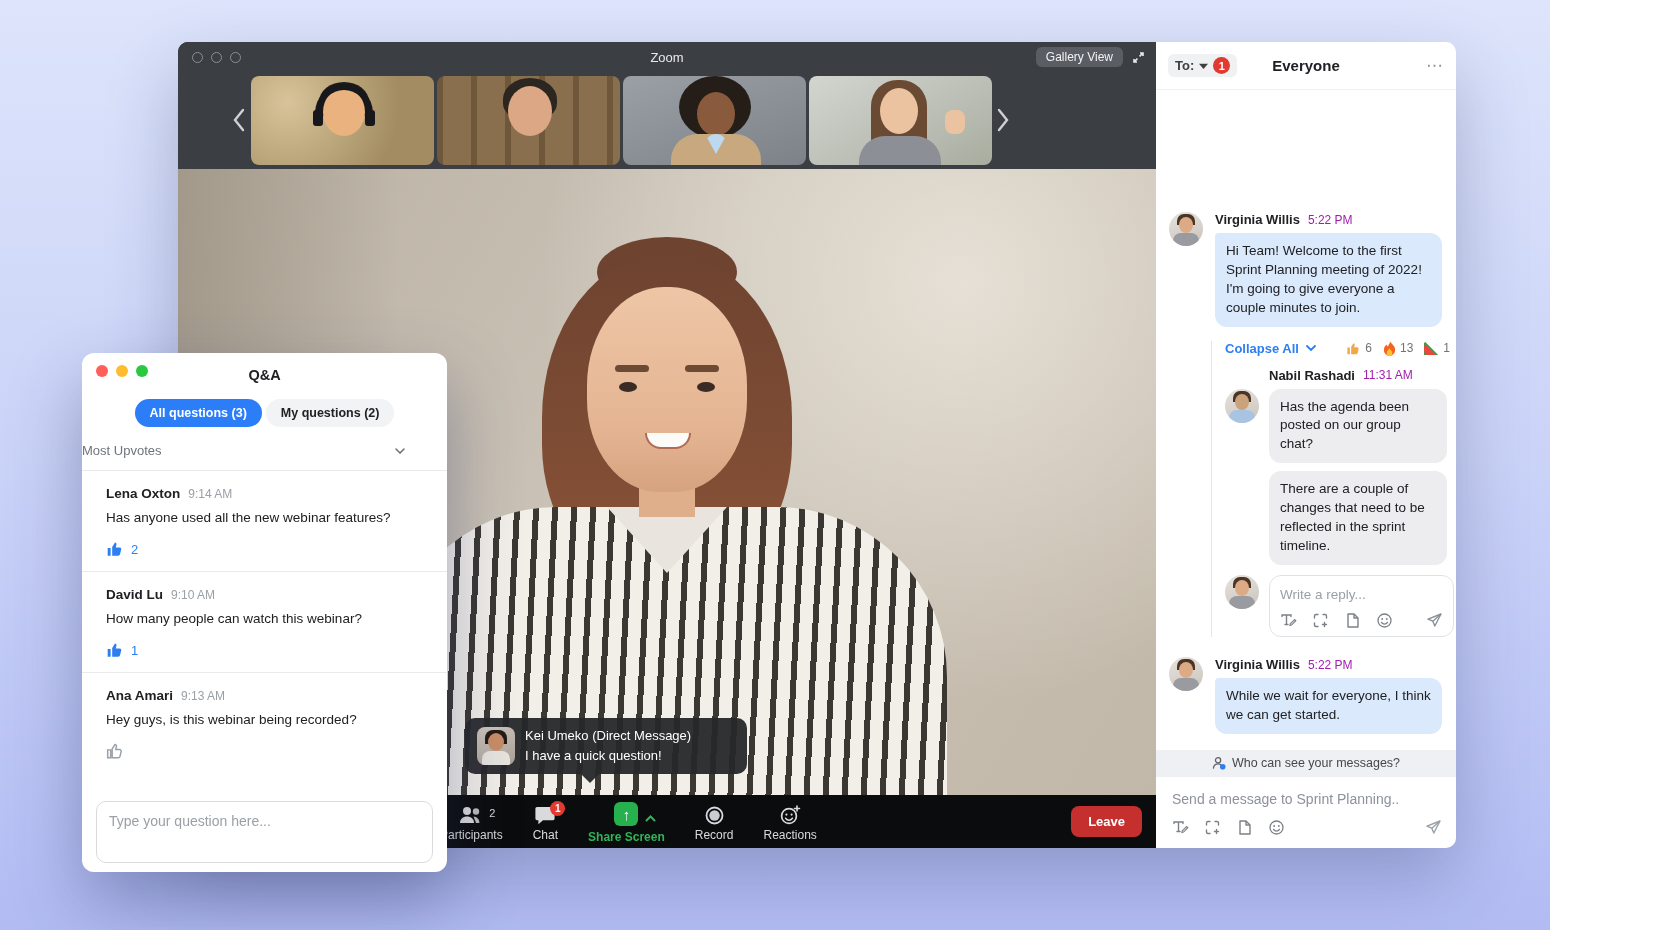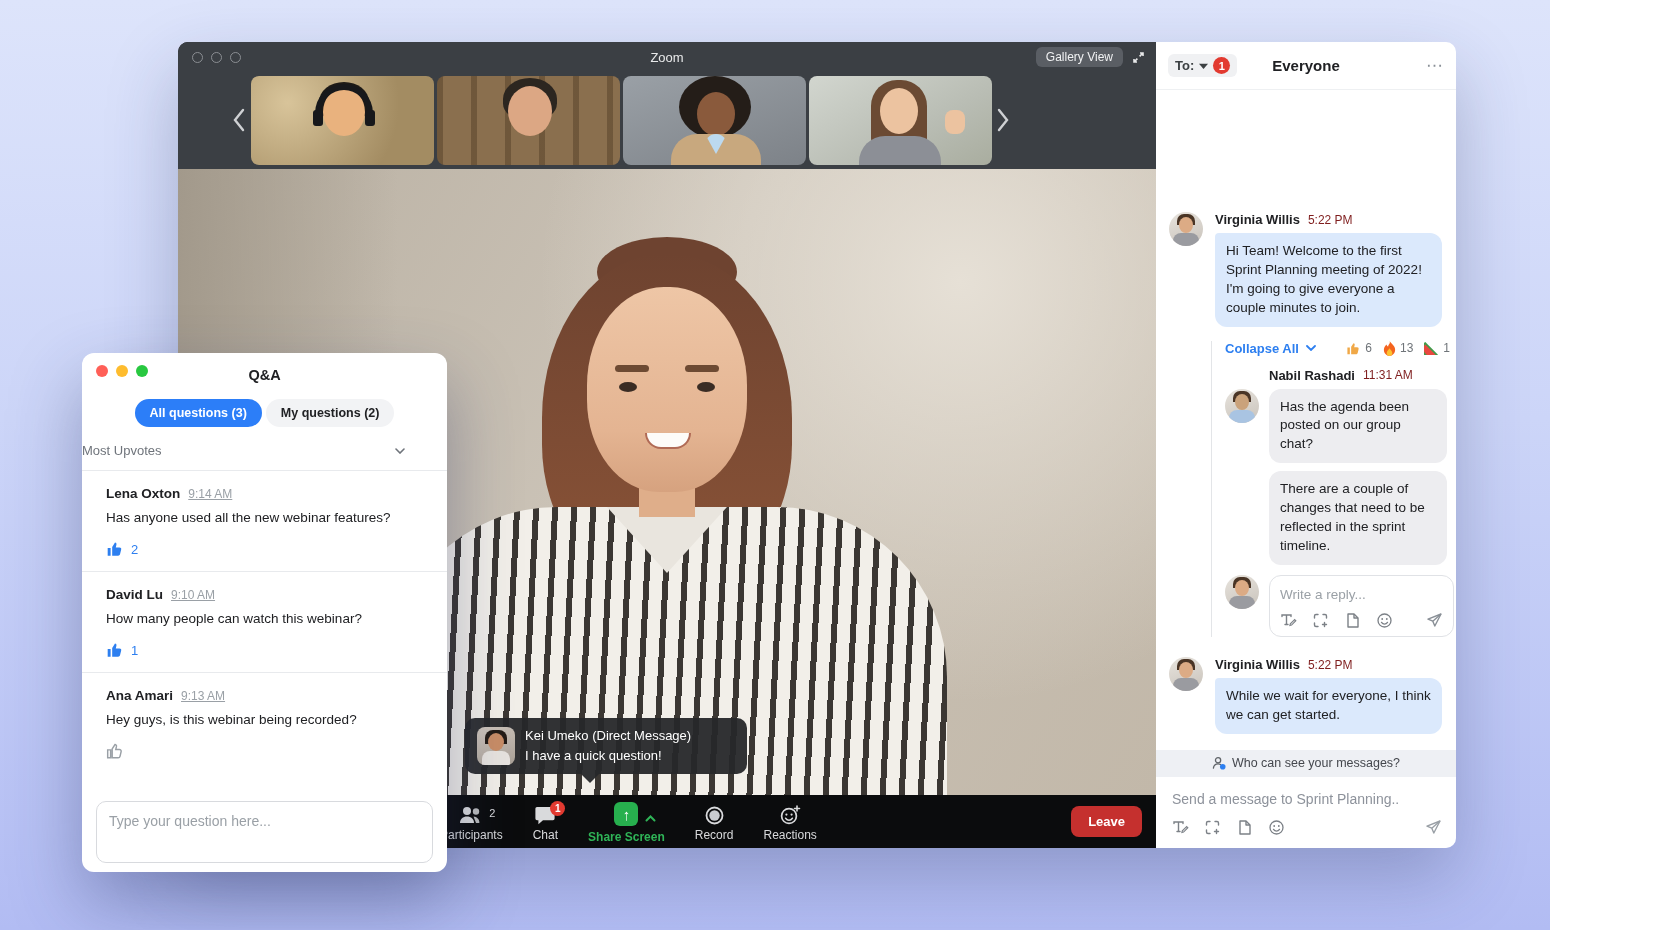--- a/index.html
+++ b/index.html
@@ -132,21 +132,21 @@
   .msg-av { width:34px; height:34px; border-radius:50%; overflow:hidden; position:relative; flex:none;
             background:linear-gradient(160deg,#e8e4de,#c8c2ba); }
   .msg-av i { position:absolute; }
   .av-h { left:10px; top:5px; width:14px; height:16px; border-radius:50%; background:#dcab85; }
   .av-hr { left:8px; top:2px; width:18px; height:11px; border-radius:7px 7px 0 0; background:#4a3526; }
   .av-b { left:4px; top:21px; width:26px; height:13px; border-radius:8px 8px 0 0; background:#9a9ba0; }
   .av-nabil .av-b { background:#a9c4e2; }
   .av-nabil .av-h { background:#caa27b; }
   .msg-head { display:flex; align-items:baseline; gap:8px; margin-bottom:6px; }
   .msg-name { font-size:13px; font-weight:bold; color:#202124; }
-  .msg-time { font-size:12px; color:#7f1d1d; }
+  .msg-time { font-size:12px; color:#a21caf; }
   .bubble { font-size:13.5px; line-height:1.4; color:#202124; border-radius:4px 12px 12px 12px;
             padding:9px 11px; width:fit-content; max-width:228px; }
   .bubble.blue { background:#dbe9fc; }
   .bubble.gray { background:#ededf0; border-radius:12px; }
 
   .thread { margin:14px 0 0 55px; border-left:1.5px solid #e3e5e8; padding-left:13px; }
   .collapse-row { display:flex; align-items:center; padding-right:6px; }
   .collapse-link { display:flex; align-items:center; gap:7px; color:#2d7ff0; font-size:13px; font-weight:bold; cursor:pointer; }
   .reactions { margin-left:auto; display:flex; gap:11px; }
   .reaction { display:flex; align-items:center; gap:4px; font-size:12px; color:#6f7479; cursor:pointer; }
@@ -182,21 +182,21 @@
   .qa-title { text-align:center; font-size:14.5px; font-weight:bold; color:#202124; }
   .qa-tabs { display:flex; justify-content:center; gap:4px; margin-top:6px; }
   .qa-tab { font-size:12.5px; font-weight:bold; padding:7px 15px; border-radius:16px; cursor:pointer; }
   .qa-tab.active { background:#2c7ef8; color:#fff; }
   .qa-tab.idle { background:#f2f3f5; color:#202124; }
   .qa-sort { display:flex; justify-content:space-between; align-items:center; gap:6px; padding:16px 42px 12px 0;
              font-size:13px; color:#6f747b; cursor:pointer; }
   .qa-q { padding:15px 24px 13px; border-top:1px solid #e8eaed; }
   .qa-q-head { display:flex; align-items:baseline; gap:8px; }
   .qa-name { font-size:13.5px; font-weight:bold; color:#202124; }
-  .qa-time { font-size:12px; color:#9aa0a6;text-decoration:underline; }
+  .qa-time { font-size:12px; color:#9aa0a6; }
   .qa-text { margin-top:9px; font-size:13.5px; color:#202124; }
   .qa-vote { margin-top:15px; display:flex; align-items:center; gap:7px; font-size:13px; color:#2d7ff0; cursor:pointer; }
   .qa-input-wrap { position:absolute; left:14px; right:14px; bottom:9px; height:62px; border:1px solid #d8dade;
                    border-radius:10px; padding:11px 12px; }
   .qa-input { border:none; outline:none; resize:none; width:100%; height:100%; font-family:inherit;
               font-size:14px; color:#202124; background:transparent; }
   .qa-input::placeholder { color:#9aa0a6; }
 </style>
 </head>
 <body>

